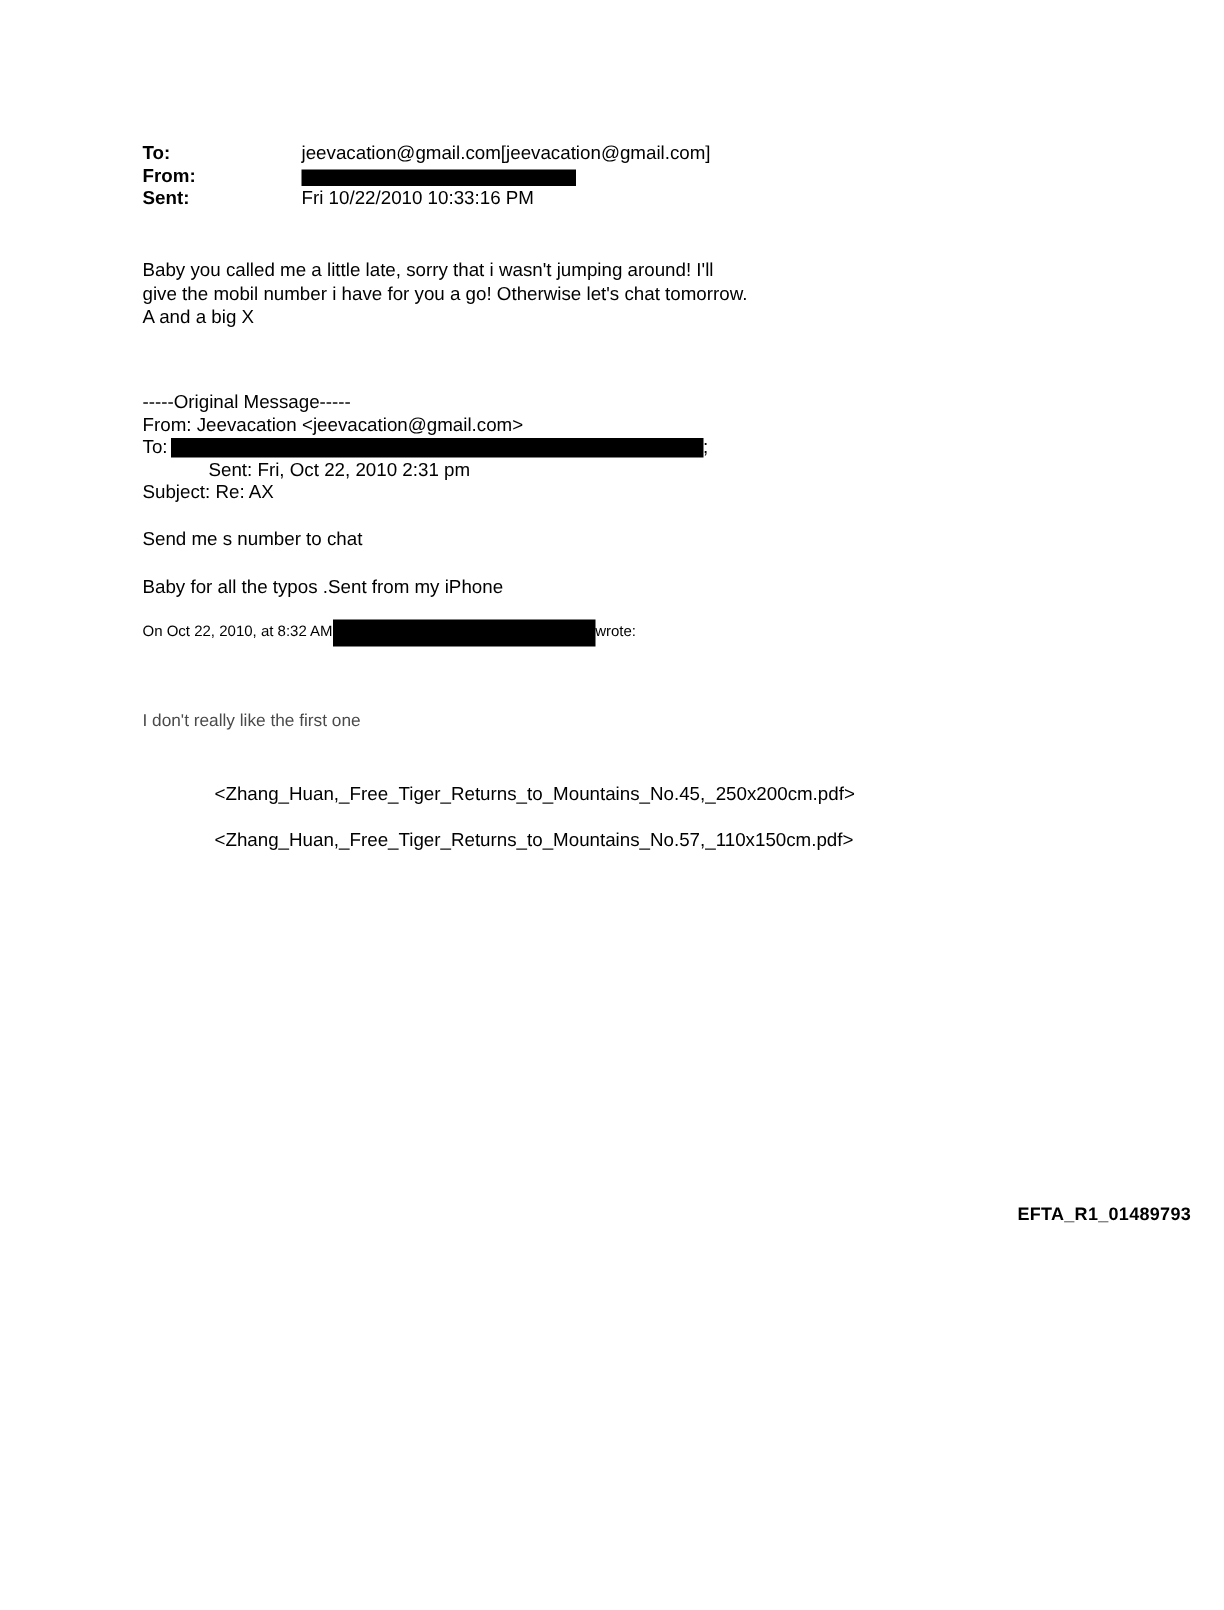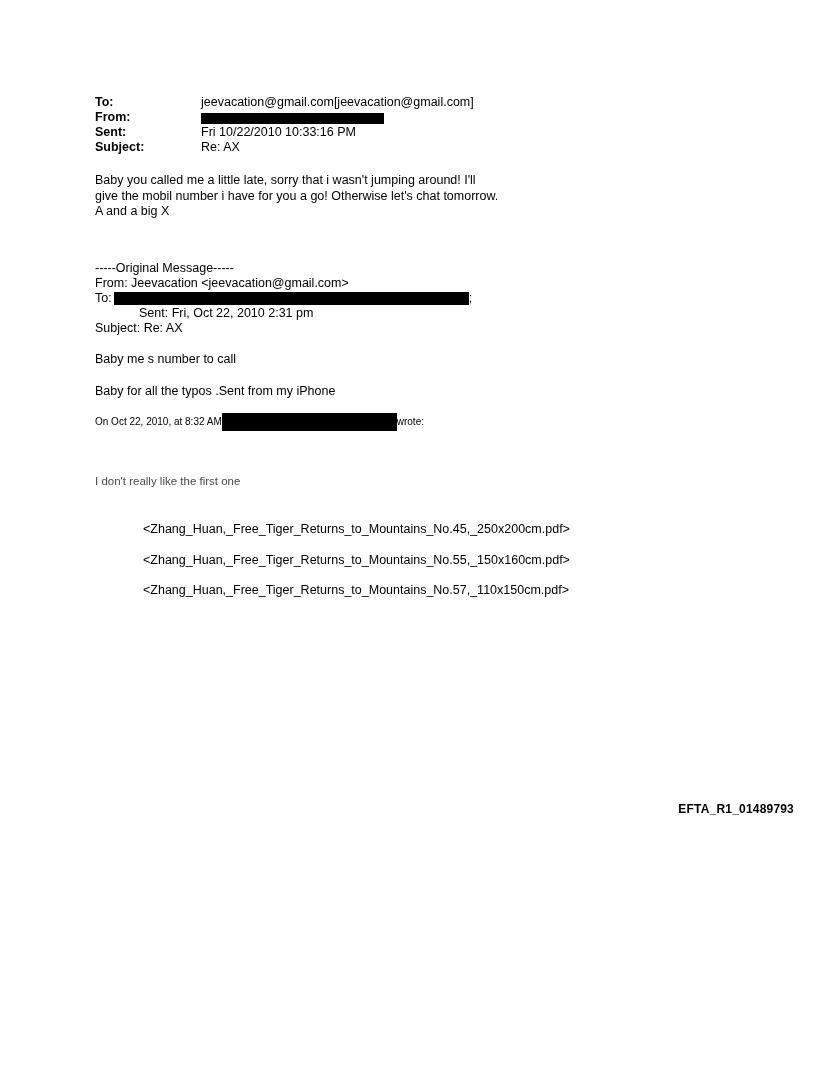--- a/index.html
+++ b/index.html
@@ -174,24 +174,20 @@
       <div class="hdr-value">
         <span class="redact redact-from"></span>
       </div>
     </div>
 
     <div class="hdr-row">
       <div class="hdr-label">Sent:</div>
       <div class="hdr-value">Fri 10/22/2010 10:33:16 PM</div>
     </div>
 
-    <div class="hdr-row">
-      <div class="hdr-label">Subject:</div>
-      <div class="hdr-value">Re: AX</div>
-    </div>
 
   </div>
 
   <div class="para" id="p-message">Baby you called me a little late, sorry that i wasn't jumping around! I'll
 give the mobil number i have for you a go! Otherwise let's chat tomorrow.
 A and a big X</div>
 
   <div class="para" id="p-origmsg">-----Original Message-----</div>
 
   <div class="para" id="p-orig-from">From: Jeevacation &lt;jeevacation@gmail.com&gt;</div>
@@ -199,33 +195,32 @@
   <div class="orig-to">
     <span>To:</span>
     <span class="redact redact-to"></span>
     <span>;</span>
   </div>
 
   <div class="para" id="p-orig-sent">Sent: Fri, Oct 22, 2010 2:31 pm</div>
 
   <div class="para" id="p-orig-subject">Subject: Re: AX</div>
 
-  <div class="para" id="p-sendme">Baby me s number to call</div>
+  <div class="para" id="p-sendme">Send me s number to chat</div>
 
   <div class="para" id="p-sorry">Baby for all the typos .Sent from my iPhone</div>
 
   <div class="on-line">
     <span>On Oct 22, 2010, at 8:32 AM</span>
     <span class="redact redact-inline"></span>
     <span>wrote:</span>
   </div>
 
   <div class="para" id="p-like">I don't really like the first one</div>
 
   <div class="attachments">
     <div class="attachment">&lt;Zhang_Huan,_Free_Tiger_Returns_to_Mountains_No.45,_250x200cm.pdf&gt;</div>
-    <div class="attachment">&lt;Zhang_Huan,_Free_Tiger_Returns_to_Mountains_No.55,_150x160cm.pdf&gt;</div>
     <div class="attachment">&lt;Zhang_Huan,_Free_Tiger_Returns_to_Mountains_No.57,_110x150cm.pdf&gt;</div>
   </div>
 
   <div class="footer">EFTA_R1_01489793</div>
 
 </div>
 
 </body></html>

